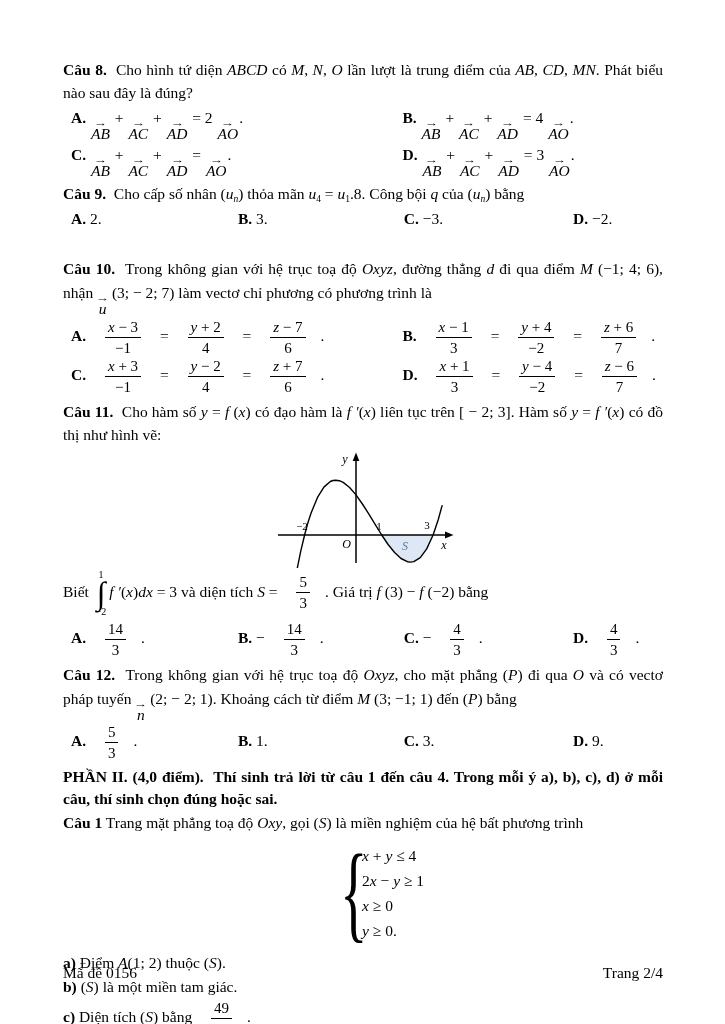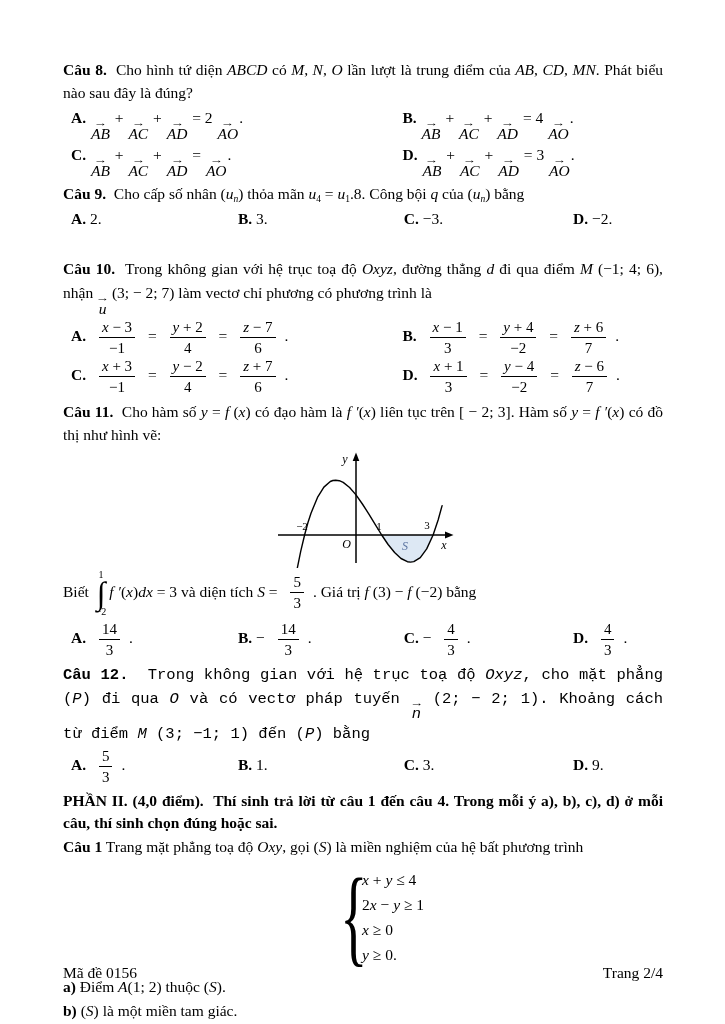--- a/index.html
+++ b/index.html
@@ -12,21 +12,21 @@
   sub{font-size:9.5px;vertical-align:-3px;line-height:0;}
   
   .opts2{display:grid;grid-template-columns:56% auto;padding-left:8px;margin:1px 0 4px 0;}
   .opts4{display:grid;grid-template-columns:28.2% 28% 28.6% auto;padding-left:8px;margin:1px 0 4px 0;}
   .opt{line-height:25px;}
   .optfrac .opt{line-height:normal;margin:1px 0;}
   
   .vec{display:inline-flex;flex-direction:column;align-items:center;line-height:1;vertical-align:-3px;margin:0 1px;}
   .vecarrow{font-size:9px;height:6px;line-height:6px;transform:scaleX(1.5);transform-origin:center;}
   
-  .frac{display:inline-flex;flex-direction:column;align-items:center;vertical-align:middle;margin:0 9px;line-height:1;font-size:15px;}
+  .frac{display:inline-flex;flex-direction:column;align-items:center;vertical-align:middle;margin:0 15px;line-height:1;font-size:15px;}
   .fnum{padding:0 3px 2px 3px;border-bottom:1px solid #000;line-height:16px;}
   .fden{padding:2px 3px 0 3px;line-height:16px;}
   
   .intwrap{display:inline-flex;flex-direction:column;align-items:center;vertical-align:middle;margin:0 3px;line-height:1;}
   .isym{font-size:32px;line-height:28px;}
   .ilim{font-size:10px;line-height:9px;}
   
   .figure-wrap{margin:4px 0 2px 199px;height:118px;}
   svg text{font-family:"Liberation Serif","DejaVu Serif",serif;}
   .svg-tick{font-size:11px;}
@@ -200,21 +200,21 @@
     <div class="opt"><span class="bold">C.</span><span> − </span><span class="frac">
           <span class="fnum"><span>4</span></span>
           <span class="fden"><span>3</span></span>
         </span><span>.</span></div>
     <div class="opt"><span class="bold">D.</span><span> </span><span class="frac">
           <span class="fnum"><span>4</span></span>
           <span class="fden"><span>3</span></span>
         </span><span>.</span></div>
   </div>
 
-  <div class="para stem" style="line-height:24px;font-family:Liberation Mono, monospace;"><span class="bold">Câu 12.</span><span>&nbsp; Trong không gian với hệ trục toạ độ </span><span class="mi">Oxyz</span><span>, cho mặt phẳng </span><span>(</span><span class="mi">P</span><span>)</span><span> đi qua </span><span class="mi">O</span><span> và có vectơ pháp tuyến </span><span class="vec">
+  <div class="para stem" style="line-height:24px;"><span class="bold">Câu 12.</span><span>&nbsp; Trong không gian với hệ trục toạ độ </span><span class="mi">Oxyz</span><span>, cho mặt phẳng </span><span>(</span><span class="mi">P</span><span>)</span><span> đi qua </span><span class="mi">O</span><span> và có vectơ pháp tuyến </span><span class="vec">
         <span class="vecarrow">→</span>
         <span><span class="mi">n</span></span>
       </span><span> (2; − 2; 1)</span><span>. Khoảng cách từ điểm </span><span class="mi">M</span><span> (3; −1; 1)</span><span> đến </span><span>(</span><span class="mi">P</span><span>)</span><span> bằng</span></div>
   <div class="opts4 optfrac">
     <div class="opt"><span class="bold">A.</span><span> </span><span class="frac">
           <span class="fnum"><span>5</span></span>
           <span class="fden"><span>3</span></span>
         </span><span>.</span></div>
     <div class="opt" style="line-height:34px;"><span class="bold">B.</span><span> 1.</span></div>
     <div class="opt" style="line-height:34px;"><span class="bold">C.</span><span> 3.</span></div>

